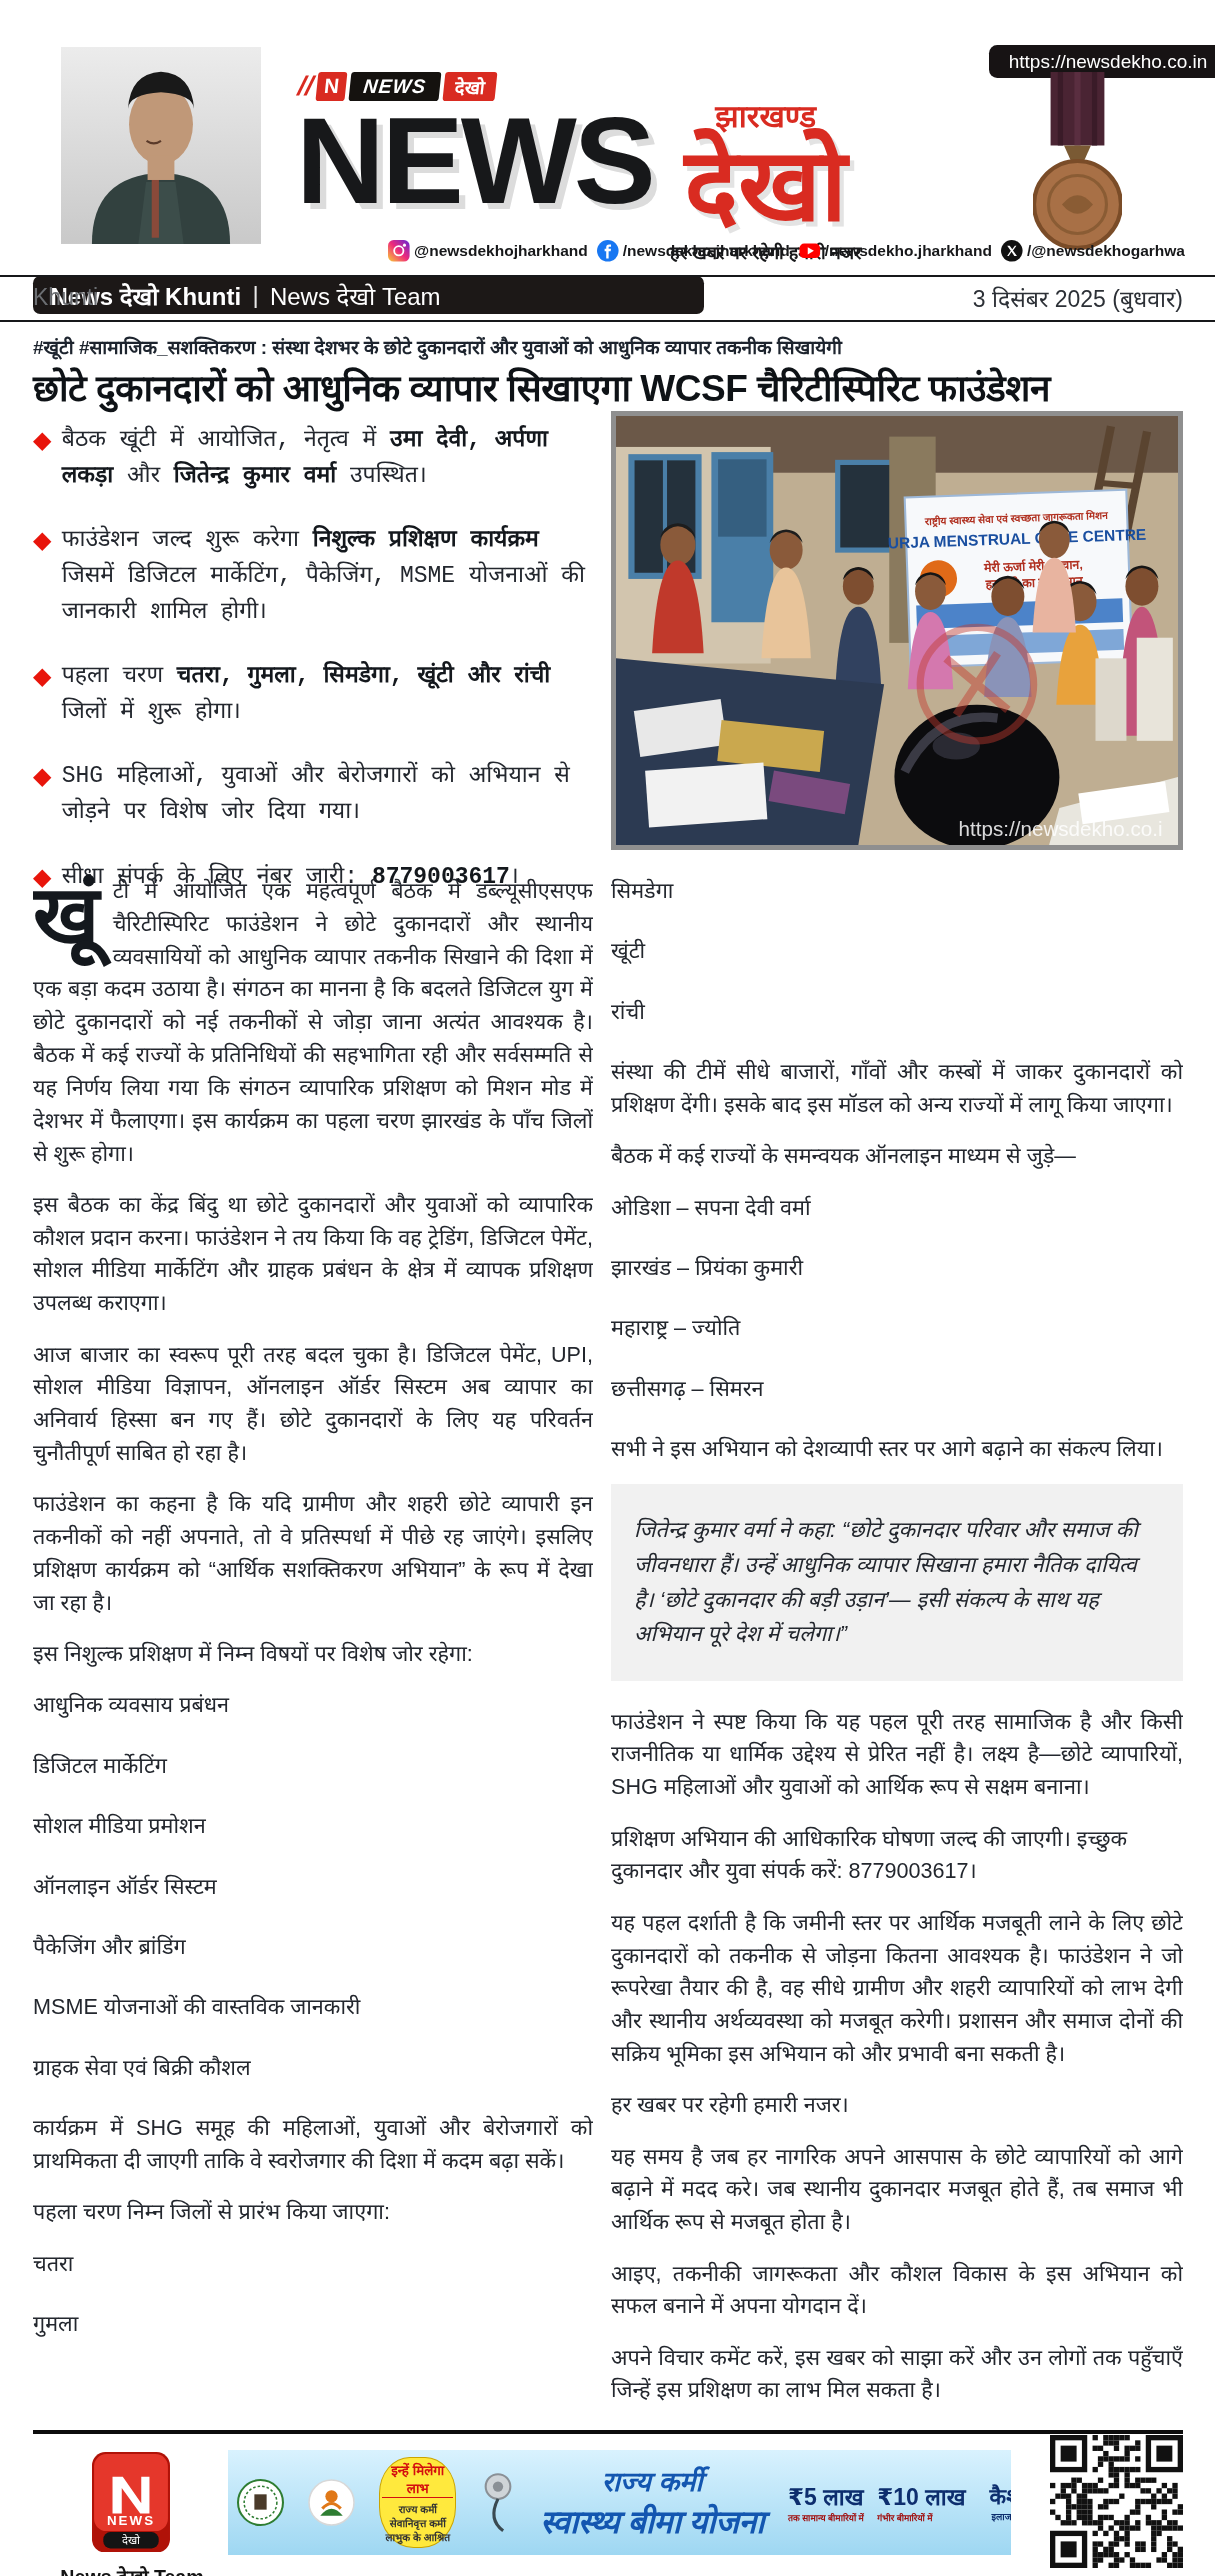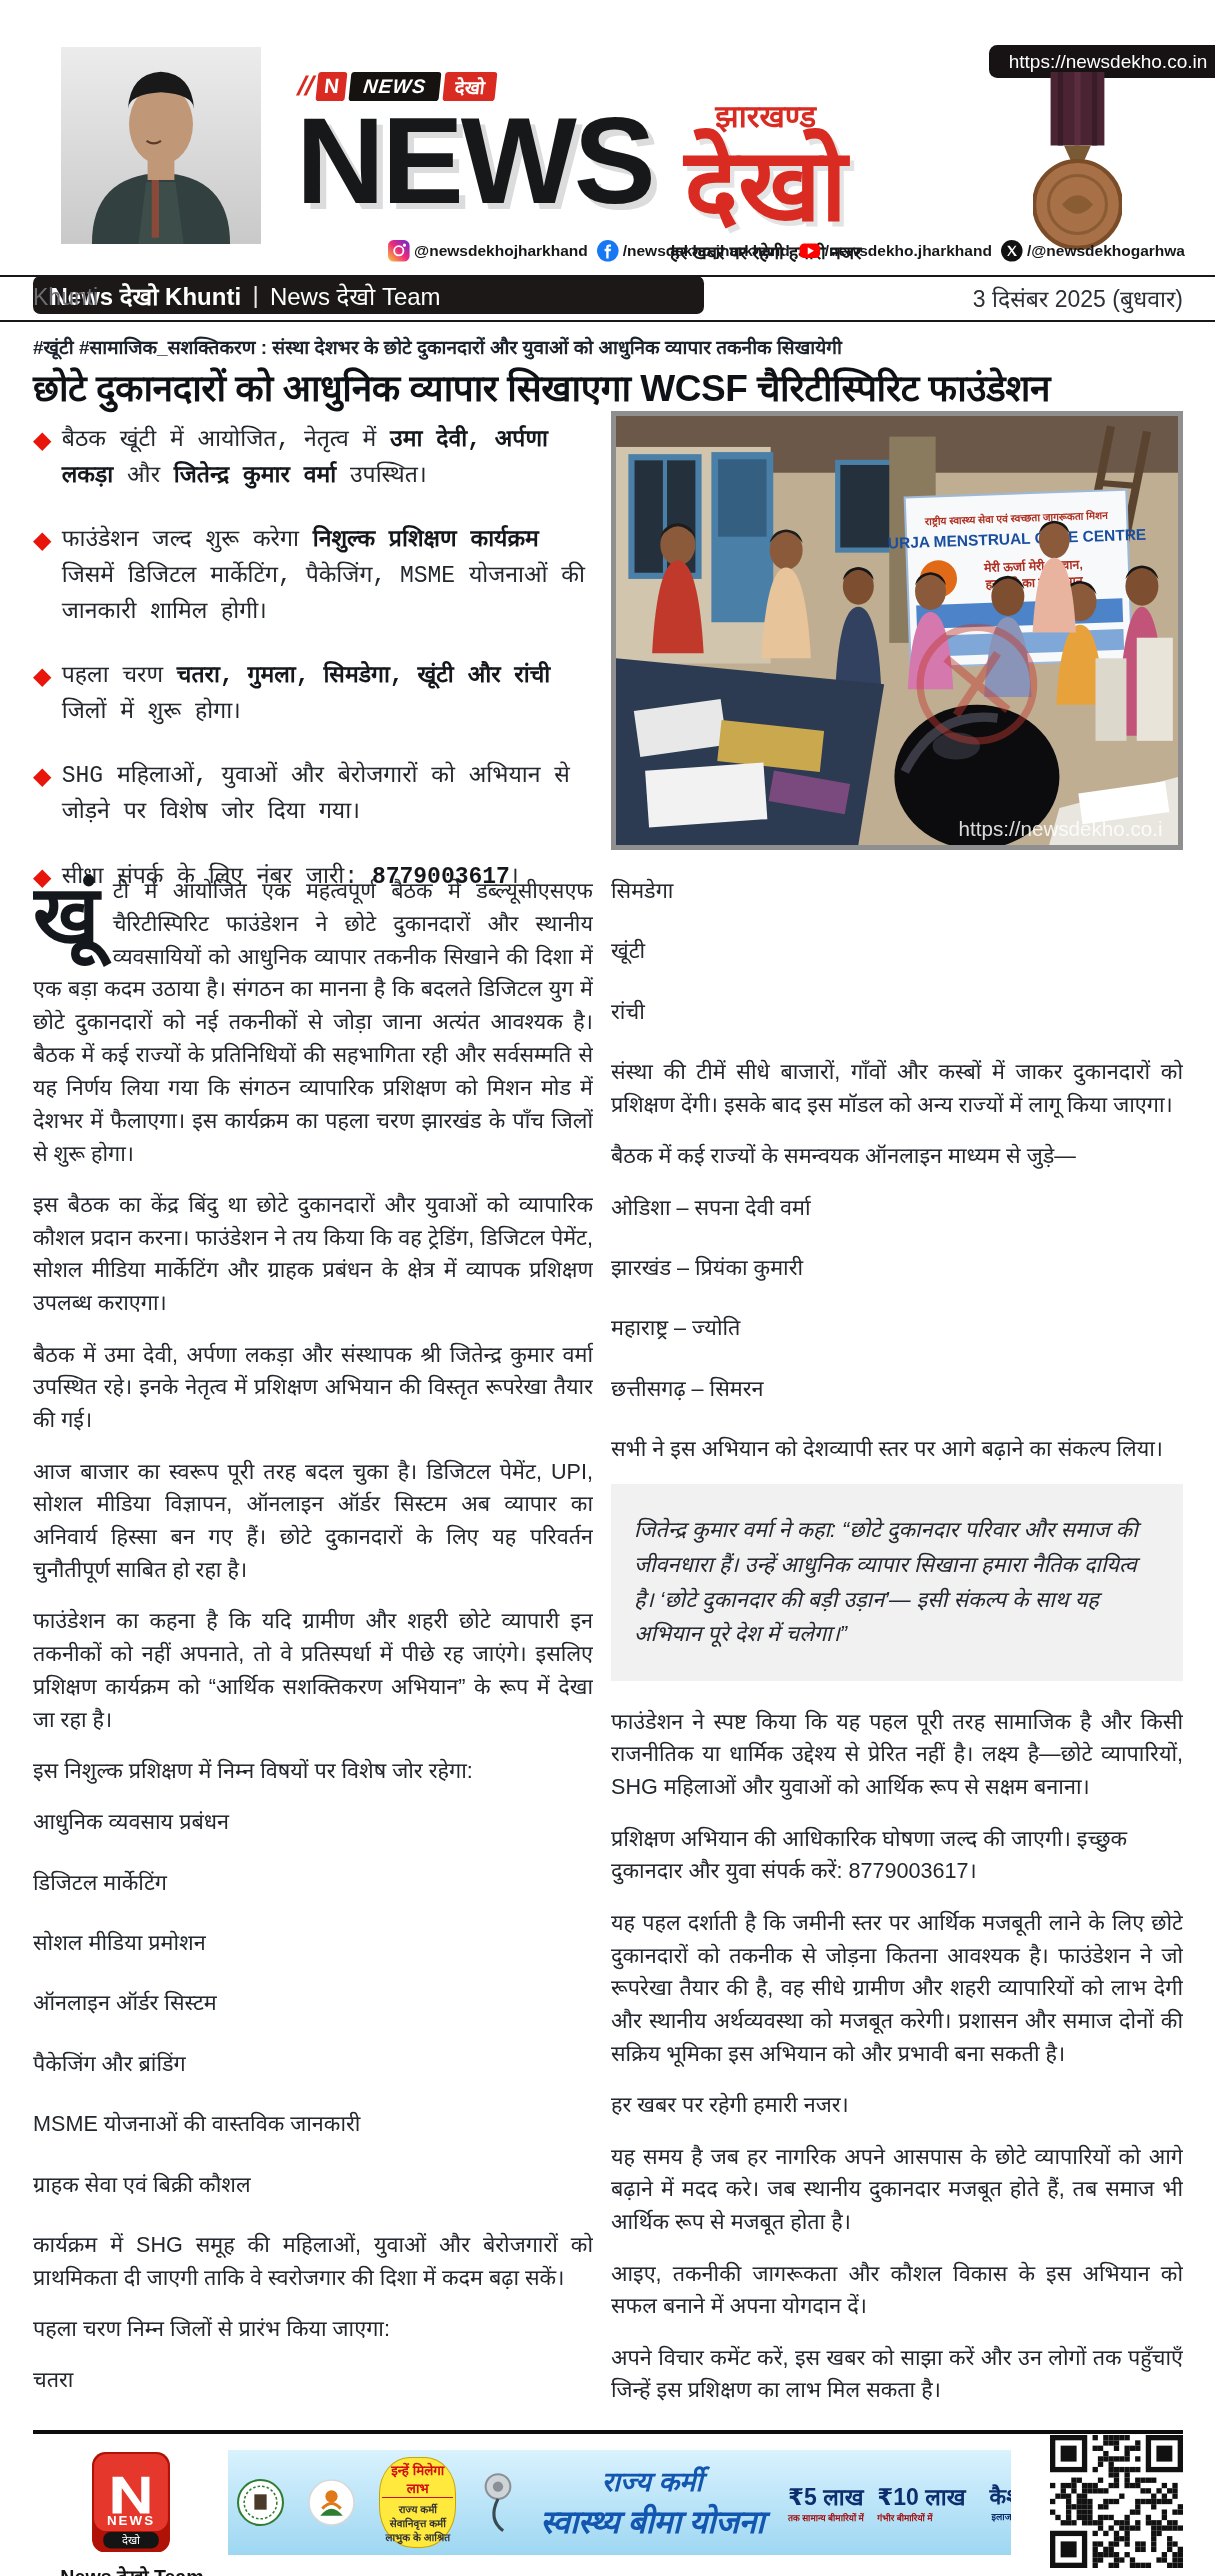--- a/index.html
+++ b/index.html
@@ -310,21 +310,20 @@
 
     <circle cx="700" cy="520" r="110" fill="none" stroke="#c23a2e" stroke-width="14" opacity="0.45"></circle>
     <path d="M640 470 l120 100 M660 580 l80 -120" stroke="#c23a2e" stroke-width="16" opacity="0.45"></path>
     <text x="1060" y="815" font-size="40" fill="#ffffff" opacity="0.85" text-anchor="end">https://newsdekho.co.i</text>
   </svg>
 </div>
 
 <div class="col col-left">
   <p class="para"><span class="dropcap">खूं</span><span>टी में आयोजित एक महत्वपूर्ण बैठक में डब्ल्यूसीएसएफ चैरिटीस्पिरिट फाउंडेशन ने छोटे दुकानदारों और स्थानीय व्यवसायियों को आधुनिक व्यापार तकनीक सिखाने की दिशा में एक बड़ा कदम उठाया है। संगठन का मानना है कि बदलते डिजिटल युग में छोटे दुकानदारों को नई तकनीकों से जोड़ा जाना अत्यंत आवश्यक है। बैठक में कई राज्यों के प्रतिनिधियों की सहभागिता रही और सर्वसम्मति से यह निर्णय लिया गया कि संगठन व्यापारिक प्रशिक्षण को मिशन मोड में देशभर में फैलाएगा। इस कार्यक्रम का पहला चरण झारखंड के पाँच जिलों से शुरू होगा।</span></p>
   <p class="para">इस बैठक का केंद्र बिंदु था छोटे दुकानदारों और युवाओं को व्यापारिक कौशल प्रदान करना। फाउंडेशन ने तय किया कि वह ट्रेडिंग, डिजिटल पेमेंट, सोशल मीडिया मार्केटिंग और ग्राहक प्रबंधन के क्षेत्र में व्यापक प्रशिक्षण उपलब्ध कराएगा।</p>
-  <p class="para">बैठक में उमा देवी, अर्पणा लकड़ा और संस्थापक श्री जितेन्द्र कुमार वर्मा उपस्थित रहे। इनके नेतृत्व में प्रशिक्षण अभियान की विस्तृत रूपरेखा तैयार की गई।</p>
   <p class="para">आज बाजार का स्वरूप पूरी तरह बदल चुका है। डिजिटल पेमेंट, UPI, सोशल मीडिया विज्ञापन, ऑनलाइन ऑर्डर सिस्टम अब व्यापार का अनिवार्य हिस्सा बन गए हैं। छोटे दुकानदारों के लिए यह परिवर्तन चुनौतीपूर्ण साबित हो रहा है।</p>
   <p class="para">फाउंडेशन का कहना है कि यदि ग्रामीण और शहरी छोटे व्यापारी इन तकनीकों को नहीं अपनाते, तो वे प्रतिस्पर्धा में पीछे रह जाएंगे। इसलिए प्रशिक्षण कार्यक्रम को “आर्थिक सशक्तिकरण अभियान” के रूप में देखा जा रहा है।</p>
   <p class="para nj">इस निशुल्क प्रशिक्षण में निम्न विषयों पर विशेष जोर रहेगा:</p>
   <div id="topics-list">
       <p class="topic">आधुनिक व्यवसाय प्रबंधन</p>
       <p class="topic">डिजिटल मार्केटिंग</p>
       <p class="topic">सोशल मीडिया प्रमोशन</p>
       <p class="topic">ऑनलाइन ऑर्डर सिस्टम</p>
       <p class="topic">पैकेजिंग और ब्रांडिंग</p>
       <p class="topic">MSME योजनाओं की वास्तविक जानकारी</p>

